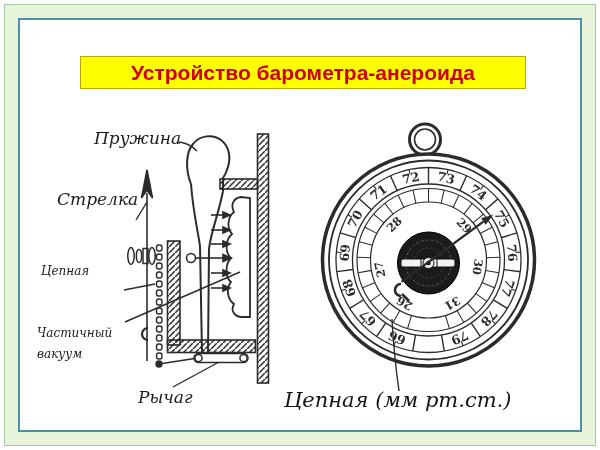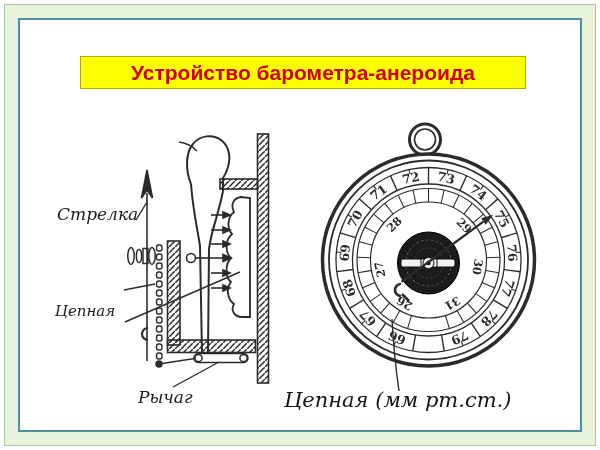--- a/index.html
+++ b/index.html
@@ -7,21 +7,21 @@
          font-family:"DejaVu Serif",serif;text-decoration:underline;}
   .frame{position:absolute;inset:4px;border:1px solid #a3cba3;background:#e7f4d9;}
   .content{position:absolute;inset:13px;border:2px solid #4f8fa6;background:#ffffff;}
   .title-box{position:absolute;left:60px;top:36px;width:444px;height:31px;
              background:#ffff00;border:1px solid #b9a800;
              display:flex;align-items:center;justify-content:center;
              font-family:"Liberation Sans",sans-serif;font-weight:bold;
              font-size:21px;color:#d10000;}
   .lbl{position:absolute;color:#1b1b1b;font-style:italic;font-family:"DejaVu Serif",serif;
        font-size:17px;line-height:17px;white-space:nowrap;}
-  .lbl.two{white-space:normal;text-align:center;font-size:15px;margin-top:40px;}
+  .lbl.two{white-space:normal;text-align:left;font-size:12px;}
   .scale-lbl{position:absolute;left:264px;top:368px;font-size:21px;font-style:italic;
              color:#141414;white-space:nowrap;}
   svg{position:absolute;}
 </style>
 </head>
 <body>
 
 <div class="slide">
   <div class="frame">
     <div class="content">
@@ -107,23 +107,28 @@
 
         <g stroke-width="1.4">
           <path d="M178 141 Q188 142 196 150"></path>
           <line x1="135" y1="219" x2="146" y2="201"></line>
           <line x1="123" y1="289" x2="154" y2="283"></line>
           <line x1="124" y1="321" x2="239" y2="271"></line>
           <line x1="172" y1="386" x2="218" y2="361"></line>
         </g>
       </svg>
 
-      <div class="lbl" style="left:37px;top:186px">Стрелка</div>
+      <div class="lbl" style="left:74px;top:110px">Пружина</div>
+      <div class="lbl" style="left:37px;top:171px">Стрелка</div>
       <div class="lbl two" style="left:21px;top:243px;width:88px">
         <span>Цепная</span><br>
+      </div>
+      <div class="lbl two" style="left:17px;top:303px;width:102px;line-height:21px">
+        <span>Частичный</span><br>
+        <span>вакуум</span>
       </div>
       <div class="lbl" style="left:118px;top:369px">Рычаг</div>
 
       <svg id="dial" style="left:281px;top:91px;width:258px;height:288px" viewBox="300 110 258 288" fill="none" stroke="#2b2b2b">
           <circle cx="424" cy="138.5" r="15.5" stroke-width="3"></circle>
           <circle cx="424" cy="138.5" r="10.5" stroke-width="1.6"></circle>
           <circle cx="427.5" cy="259" r="106" fill="#ffffff" stroke-width="3.5"></circle>
           <circle cx="427.5" cy="259" r="99.5" stroke-width="1.8"></circle>
           <circle cx="427.5" cy="259" r="92.5" stroke-width="1.3"></circle>
           <circle cx="427.5" cy="259" r="76" stroke-width="1.3"></circle>

